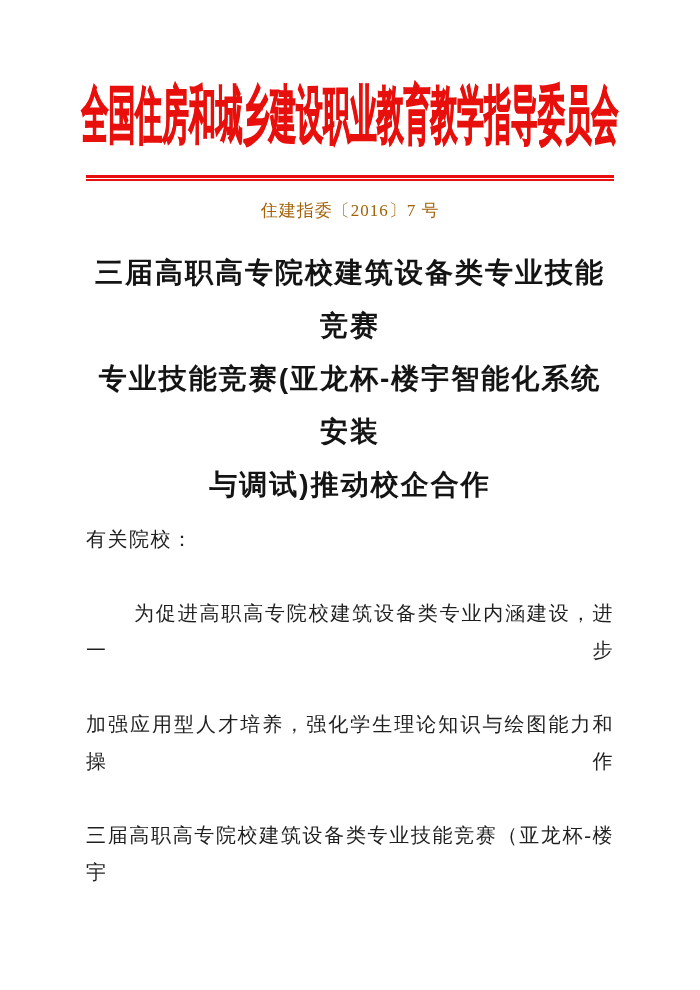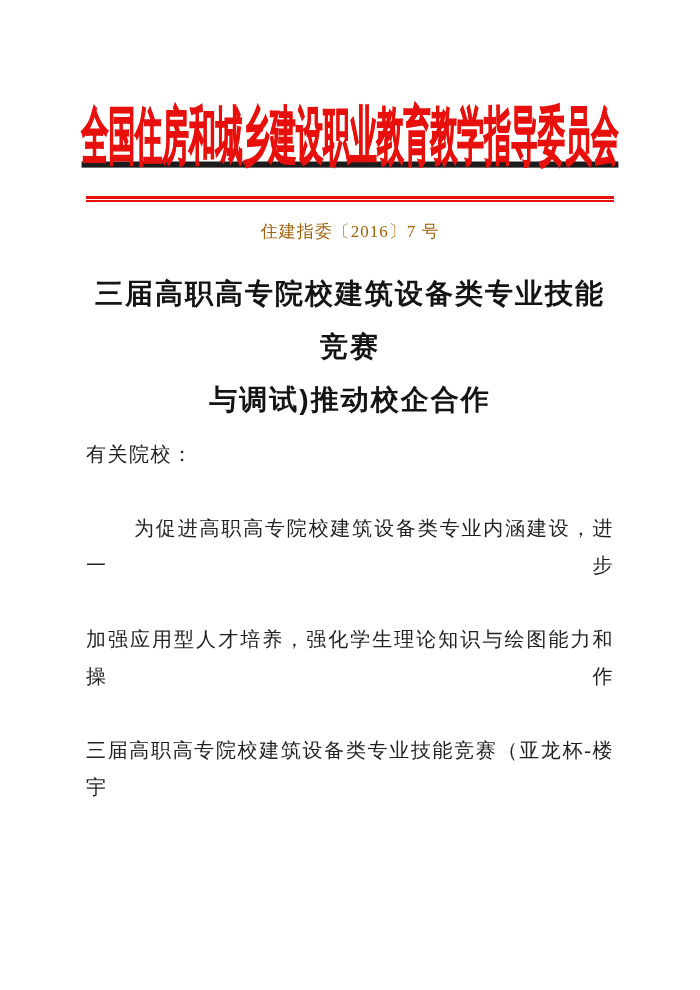--- a/index.html
+++ b/index.html
@@ -17,27 +17,26 @@
     font-family: "Liberation Serif", "DejaVu Serif", serif;
     color: #1c1c1c;
   }
   .content {
     width: 528px;            
     margin: 0 auto;
   }
 
   
   .org-title-wrap {
-    margin-top: 101px;
+    margin-top: 80px;
     height: 70px;
     display: flex;
     justify-content: center;
     align-items: flex-end;
     overflow: visible;
-    text-decoration: underline;
   }
   .org-title {
     display: inline-block;
     white-space: nowrap;
     font-family: "Liberation Sans", "DejaVu Sans", sans-serif;
     font-weight: bold;
     font-size: 61px;
     line-height: 70px;
     color: #e8100c;
     -webkit-text-stroke: 1.6px #e8100c;
@@ -107,20 +106,21 @@
     <div class="r2"></div>
     <div class="r3"></div>
   </div>
 
   <div class="content">
 
     <div class="doc-number">住建指委〔2016〕7 号</div>
 
     <div class="doc-title">
       <div class="title-line">三届高职高专院校建筑设备类专业技能竞赛</div>
+      <div class="title-line">专业技能竞赛(亚龙杯-楼宇智能化系统安装</div>
       <div class="title-line">与调试)推动校企合作</div>
     </div>
 
     <div class="body-text">
       <div class="body-line">有关院校：</div>
       <div class="body-line indent fill">为促进高职高专院校建筑设备类专业内涵建设，进一步</div>
       <div class="body-line fill">加强应用型人才培养，强化学生理论知识与绘图能力和操作</div>
       <div class="body-line fill">三届高职高专院校建筑设备类专业技能竞赛（亚龙杯-楼宇</div>
 
     </div>

